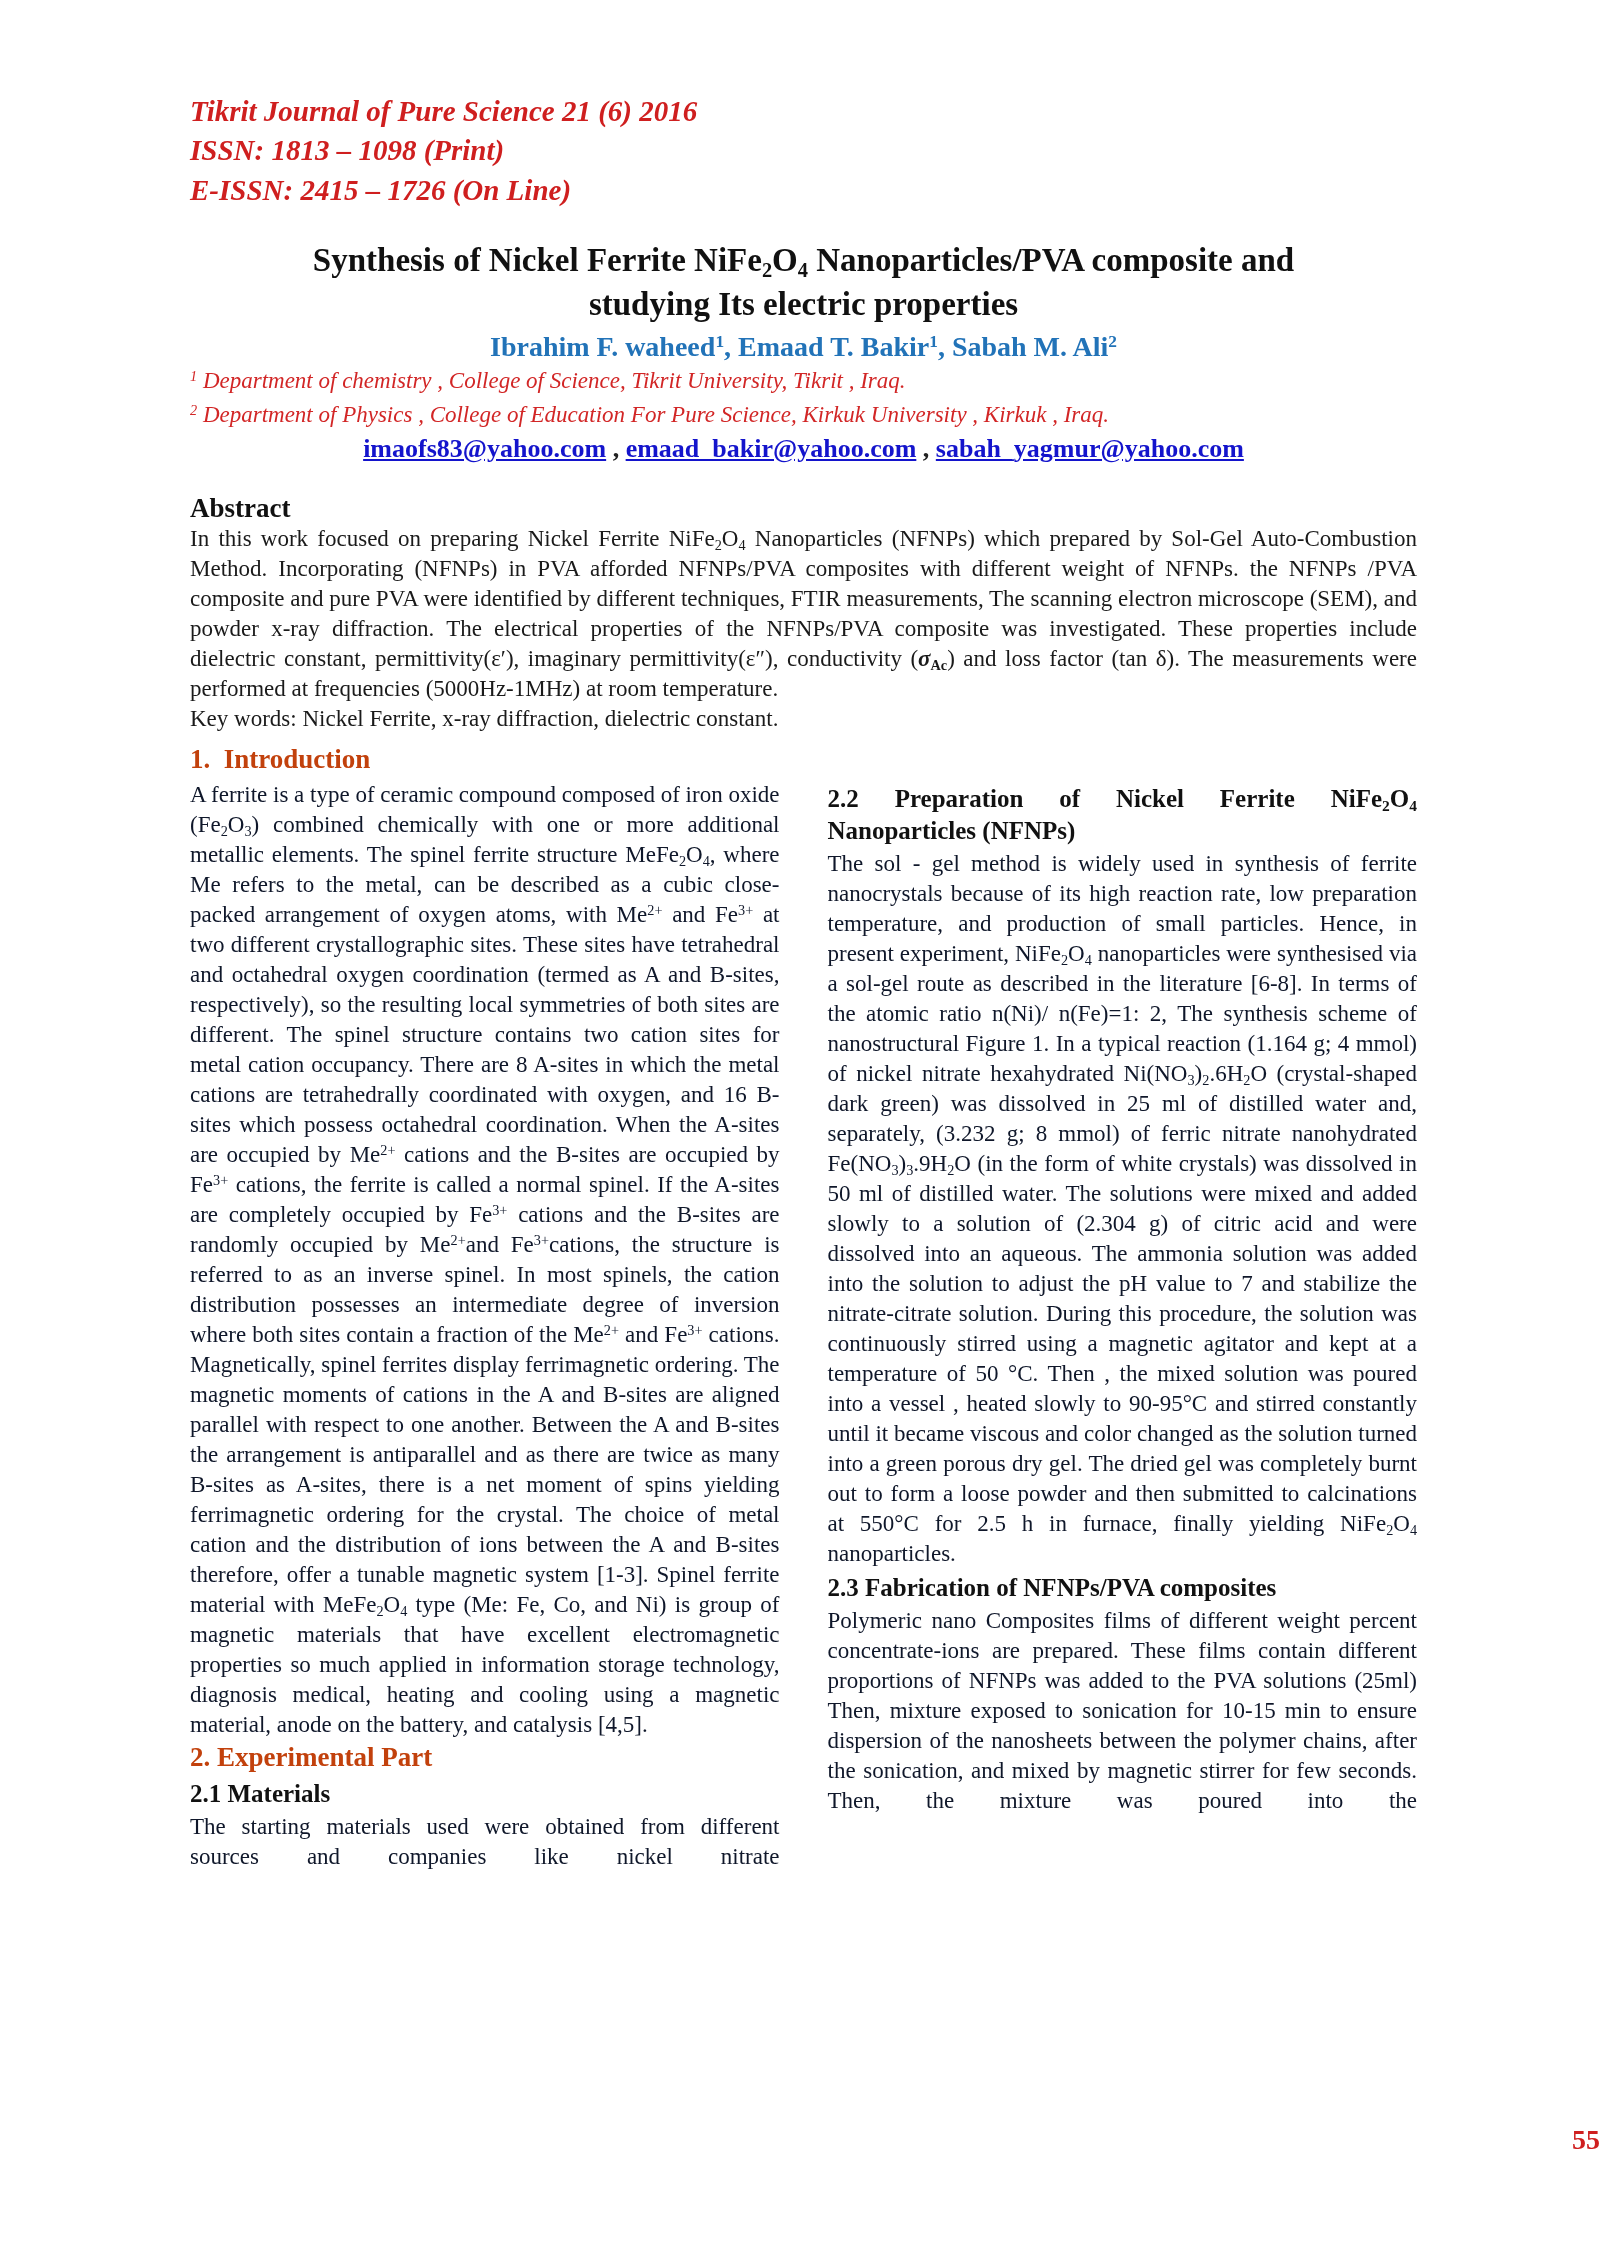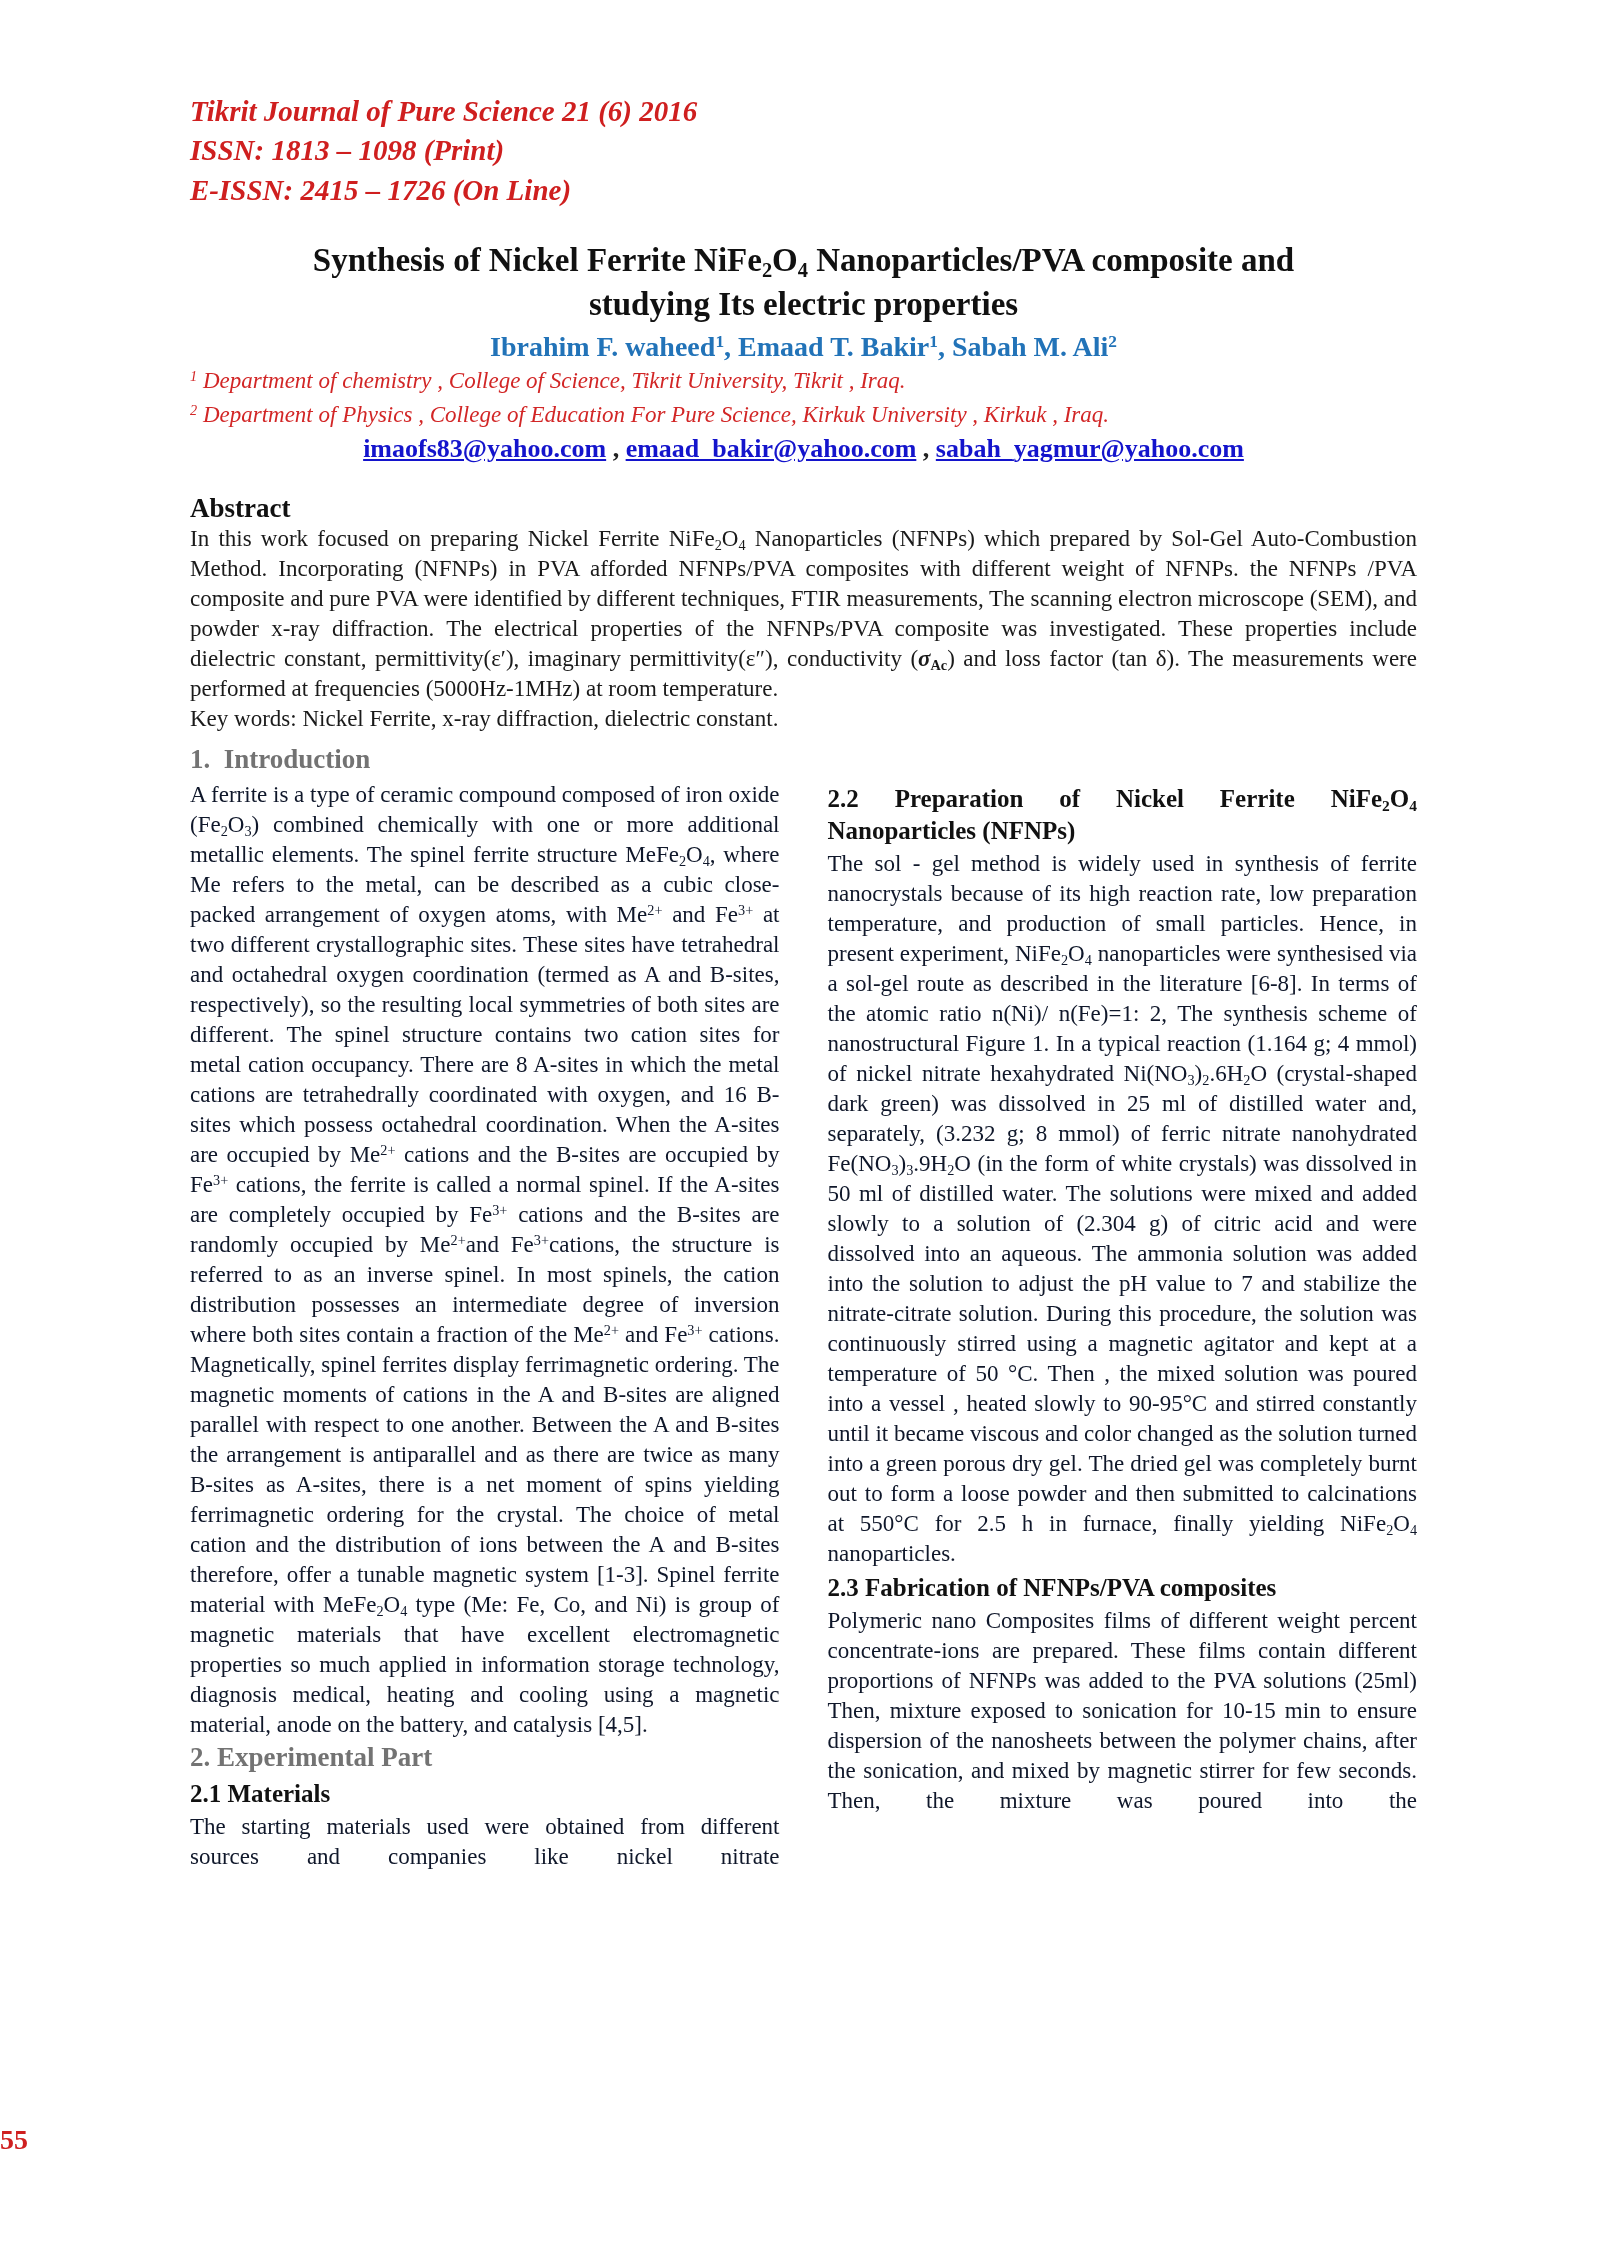--- a/index.html
+++ b/index.html
@@ -39,33 +39,33 @@
 
   
   .abstract-heading { margin-top: 26px; font-size: 27px; font-weight: bold; line-height: 32px; color: #111; }
   .abstract-body { font-size: 23px; line-height: 30px; text-align: justify; color: #1a1a1a; }
   .keywords { font-size: 23px; line-height: 30px; color: #1a1a1a; }
 
   
   .columns { display: flex; gap: 48px; margin-top: 8px; }
   .col { width: 589.5px; }
   .col-right { padding-top: 38px; }
-  .sec-h1 { font-size: 27px; font-weight: bold; line-height: 34px; margin-bottom: 4px; color: #737373; }
+  .sec-h1 { font-size: 27px; font-weight: bold; line-height: 34px; margin-bottom: 4px; color: #c2410c; }
   .sec-h2 { font-size: 25px; font-weight: bold; line-height: 32px; margin: 3px 0 2px 0; color: #111; }
   .sec-h2.justified { text-align: justify; }
   .col p { font-size: 23px; line-height: 30px; text-align: justify; color: #0f172a; }
   .col p.justify-last { text-align-last: justify; }
 
   sub { font-size: 62%; vertical-align: -0.28em; line-height: 0; }
   sup { font-size: 62%; vertical-align: 0.5em; line-height: 0; }
 
   
   .page-number {
     position: absolute; top: 2124px; left: 0; width: 1600px;
-    text-align: left; color: #cf1f1f; font-weight: bold; font-size: 28px;
+    text-align: right; color: #cf1f1f; font-weight: bold; font-size: 28px;
   }
 </style>
 </head>
 <body>
 
 <div class="page">
 
   <div class="header-row">
     <div class="journal-name">Tikrit Journal of Pure Science 21 (6) 2016</div>
     <div class="issn-block">

